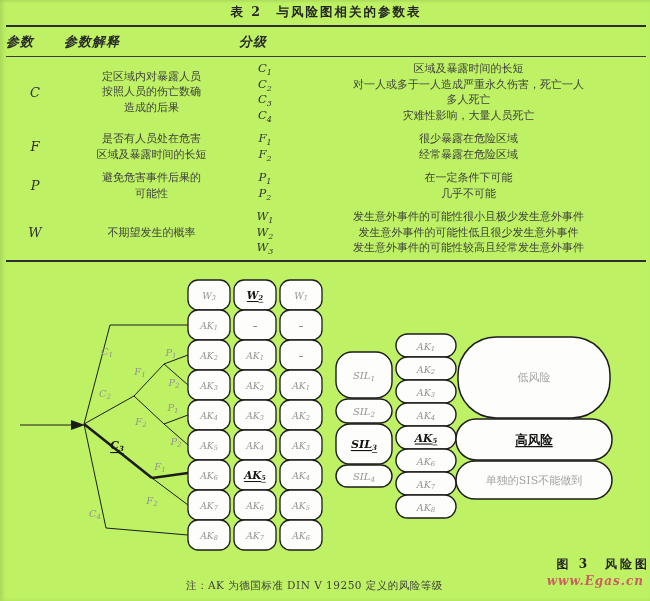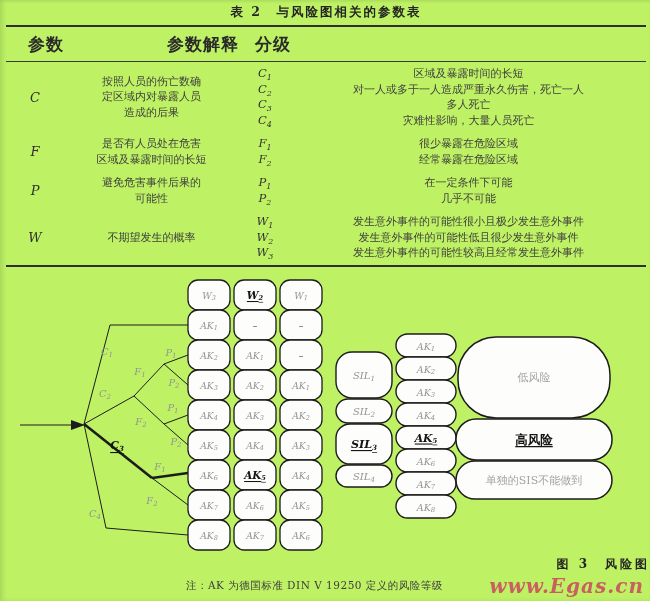--- a/index.html
+++ b/index.html
@@ -7,55 +7,55 @@
     position:relative;width:650px;height:601px;background:#bef264;overflow:hidden;
     font-family:"DejaVu Serif","Liberation Serif",serif;color:#3c3c3c;
     box-shadow:inset 3px 0 4px rgba(0,0,0,.10), inset 0 2px 2px rgba(0,0,0,.04);
   }
   .table-wrap{position:absolute;left:6px;top:2px;width:640px;}
   .t-title{text-align:center;font-weight:bold;font-size:12.5px;color:#252525;letter-spacing:2px;padding-top:2px;}
   .rule-top{border-top:2.4px solid #2e2e2e;margin-top:4px;}
   .rule-mid{border-top:1.2px solid #3a3a3a;}
   .rule-bot{border-top:2.4px solid #2e2e2e;}
   .t-header{display:grid;grid-template-columns:58px 175px 52px 1fr;padding:6px 0 5px;}
-  .t-header span{display:block;text-align:right;font-weight:bold;font-size:17px;color:#2a2a2a;letter-spacing:1px;}
+  .t-header span{display:block;text-align:left;font-weight:bold;font-size:13px;color:#2a2a2a;letter-spacing:1px;font-style:italic;}
   .trow{display:grid;grid-template-columns:58px 175px 52px 1fr;padding:4px 0;}
   .p-cell{display:flex;align-items:center;justify-content:center;font-style:italic;font-size:13px;color:#2f2f2f;}
   .e-cell{display:flex;flex-direction:column;justify-content:center;text-align:center;font-size:11px;line-height:15.5px;color:#3e3e3e;}
   .g-cell,.m-cell{display:flex;flex-direction:column;justify-content:center;}
   .g-cell .sym{height:15.5px;line-height:15.5px;text-align:center;font-style:italic;font-size:11.5px;color:#333;}
   .g-cell .sym sub{font-size:8px;line-height:0;}
   .m-cell .mline{height:15.5px;line-height:15.5px;text-align:center;font-size:11px;color:#3e3e3e;white-space:nowrap;}
   .fig-svg{position:absolute;left:0;top:0;width:650px;height:601px;}
   .fig-caption{position:absolute;left:0;top:556px;width:650px;text-align:right;
     font-weight:bold;font-size:12px;color:#252525;letter-spacing:3px;}
   .fig-note{position:absolute;left:186px;top:579px;font-size:10.5px;color:#3d3d3d;letter-spacing:.5px;}
   .watermark{position:absolute;right:6px;top:574px;font-style:italic;font-weight:bold;
-    font-size:20px;color:#c96060;letter-spacing:1px;}
+    font-size:12px;color:#c96060;letter-spacing:1px;}
 </style>
 </head>
 <body>
 
 <div class="page">
 
   <div class="table-wrap">
     <div class="t-title">表 2　与风险图相关的参数表</div>
     <div class="rule-top"></div>
     <div class="t-header">
       <span>参数</span>
       <span>参数解释</span>
       <span>分级</span>
     </div>
     <div class="rule-mid"></div>
     <div>
         <div class="trow">
           <div class="p-cell">C</div>
           <div class="e-cell">
+            <div>定区域内对暴露人员</div>
             <div>按照人员的伤亡数确</div>
-            <div>定区域内对暴露人员</div>
             <div>造成的后果</div>
           </div>
           <div class="g-cell">
             <div class="sym">C<sub>1</sub></div>
             <div class="sym">C<sub>2</sub></div>
             <div class="sym">C<sub>3</sub></div>
             <div class="sym">C<sub>4</sub></div>
           </div>
           <div class="m-cell">
             <div class="mline">区域及暴露时间的长短</div>

